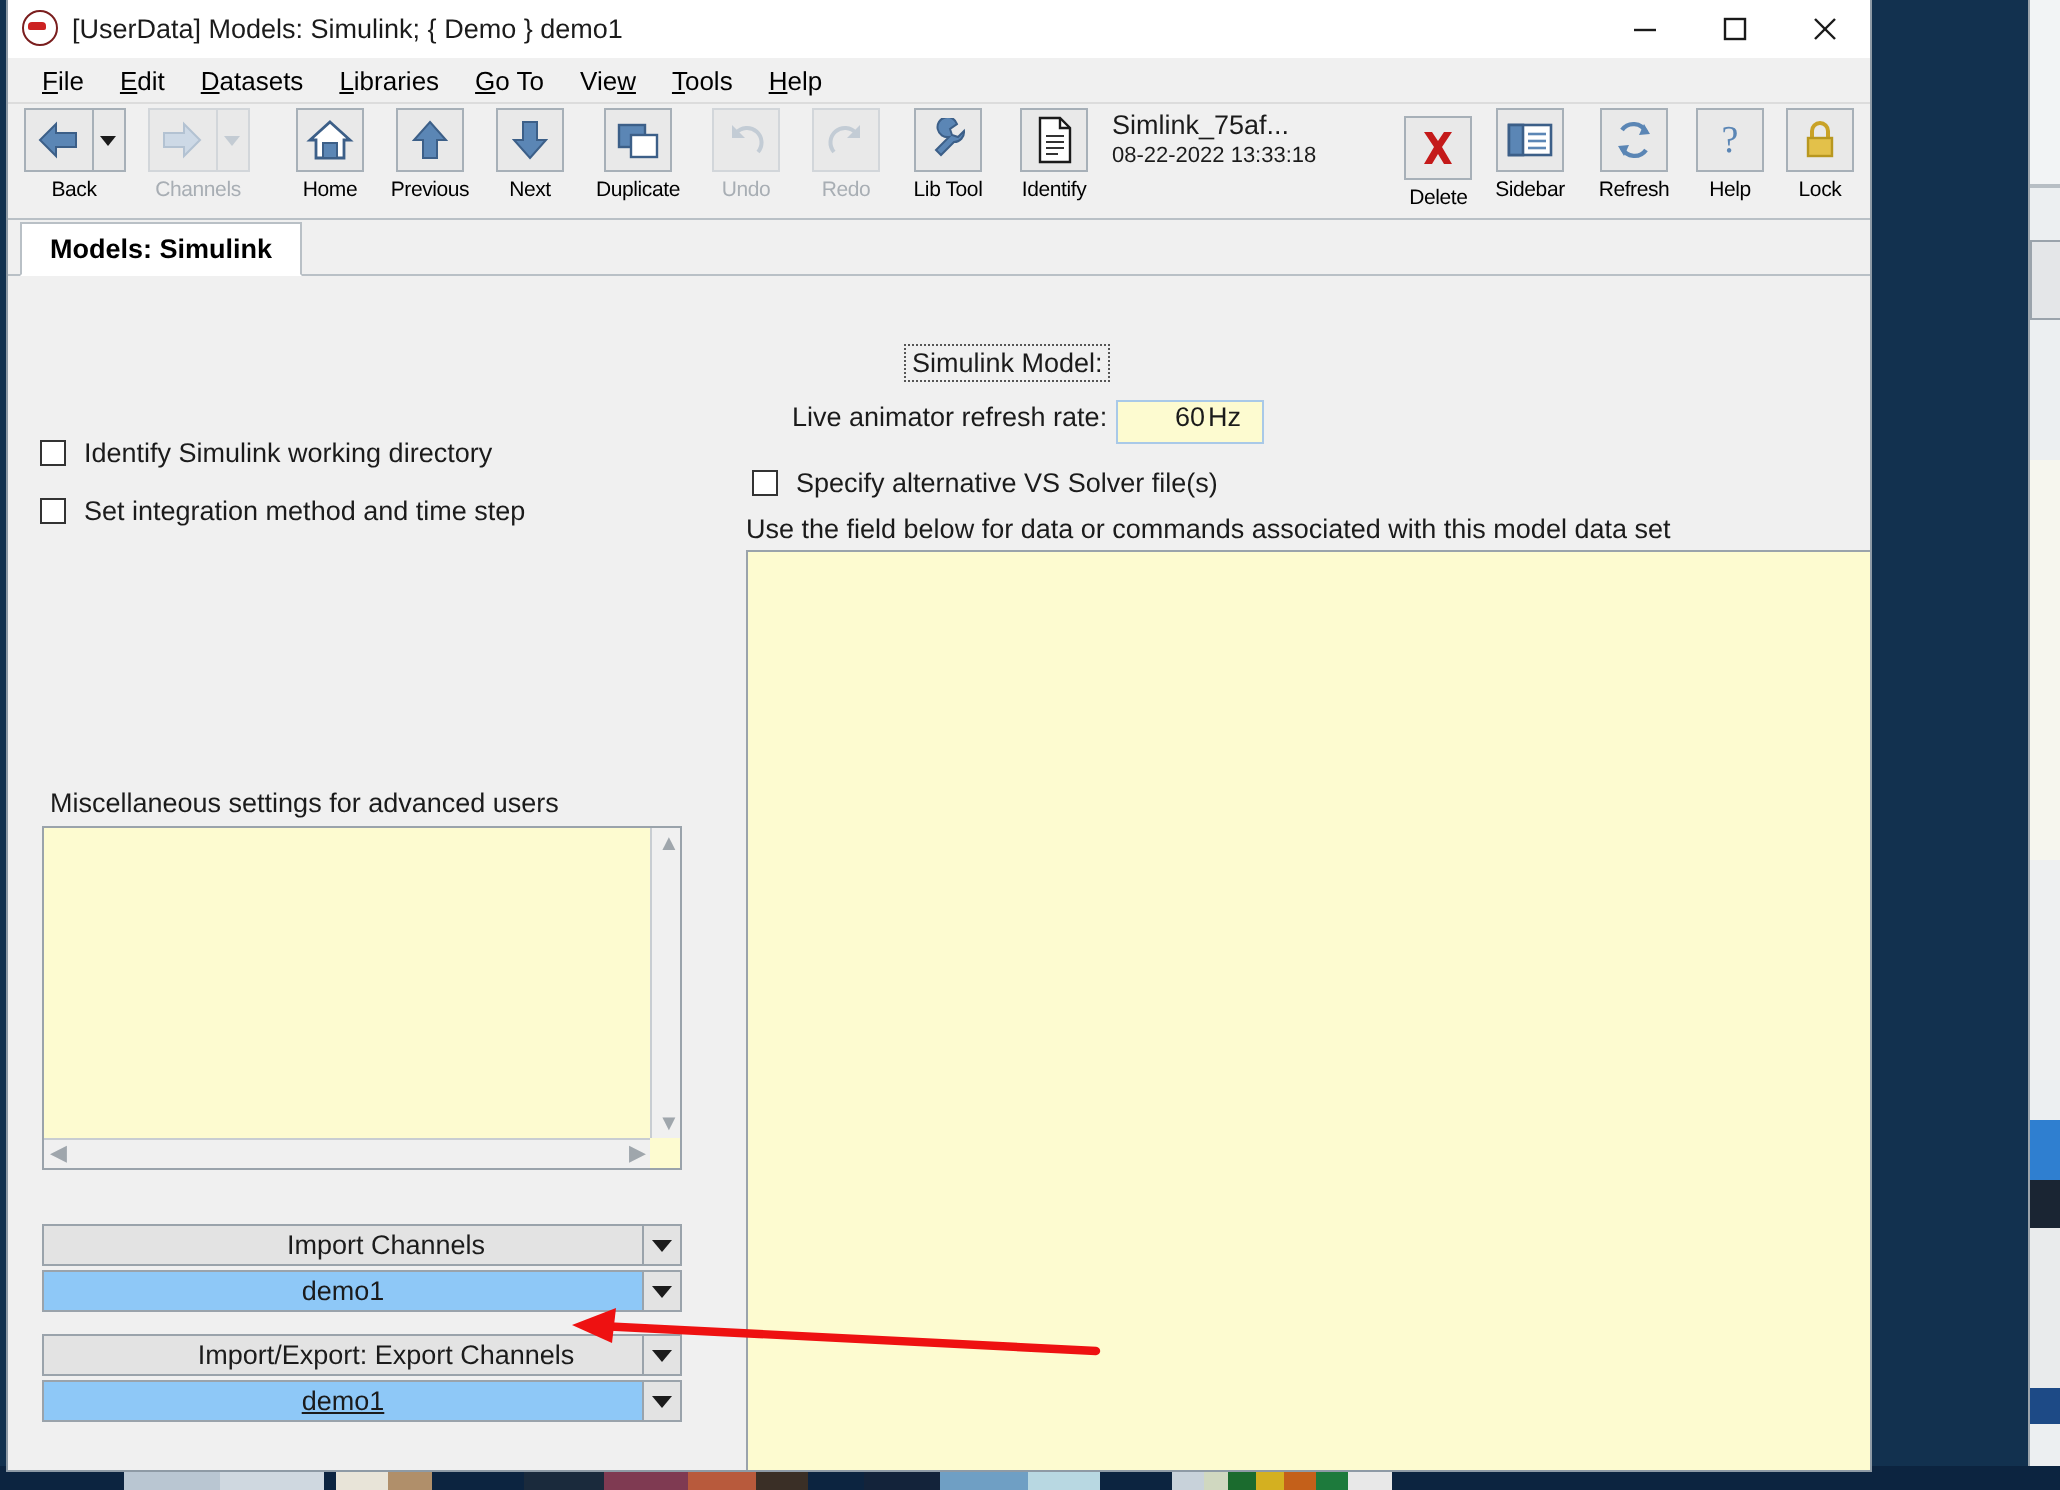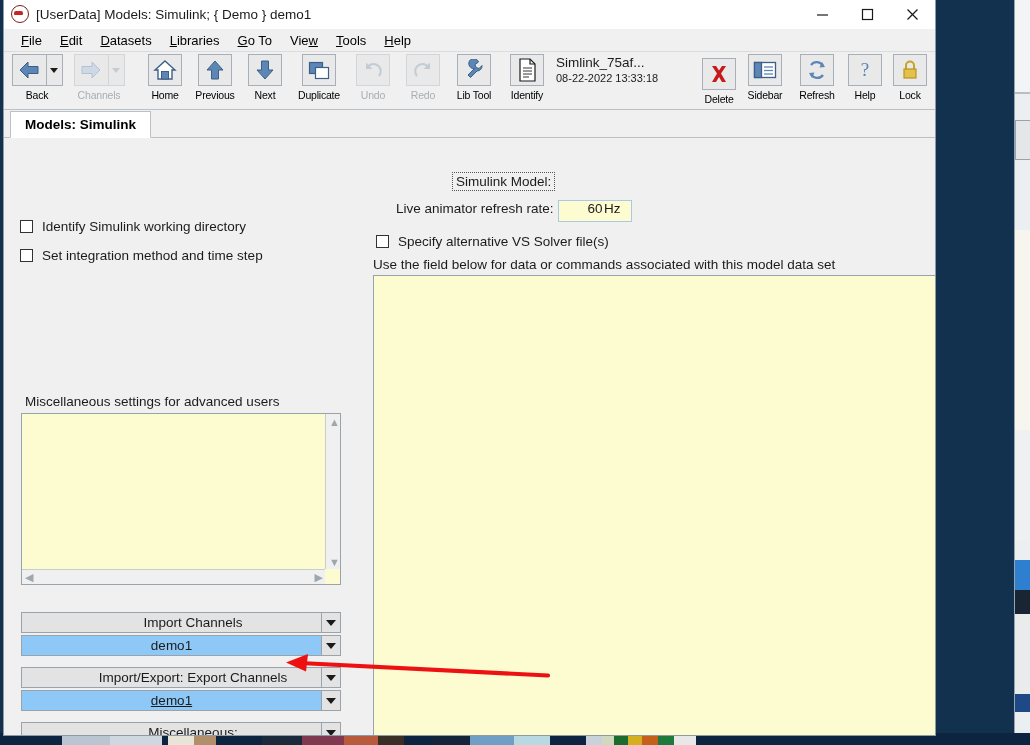--- a/index.html
+++ b/index.html
@@ -717,26 +717,20 @@
           <div class="caret-down"></div>
         </div>
     </div>
     <div class="combo" style="left:17px; top:552px; width:320px;">
       <div class="combo-face blue linked">demo1</div>
       <div class="combo-btn">
           <div class="caret-down"></div>
         </div>
     </div>
 
-    <div class="combo" style="left:17px; top:584px; width:320px;">
-      <div class="combo-face grey">Miscellaneous:</div>
-      <div class="combo-btn">
-          <div class="caret-down"></div>
-        </div>
-    </div>
 
     <div class="field-label" id="model-label" style="left:448px; top:34px;">Simulink Model:</div>
     <div id="model-browse" style="left:986px; top:34px; width:24px; height:20px;">
       <span>...</span>
     </div>
 
     <div class="field-label" style="left:392px; top:63px;">Live animator refresh rate:</div>
     <div id="rate-input" style="left:554px; top:62px; width:74px; height:22px;">
       <span>60</span>
     </div>

